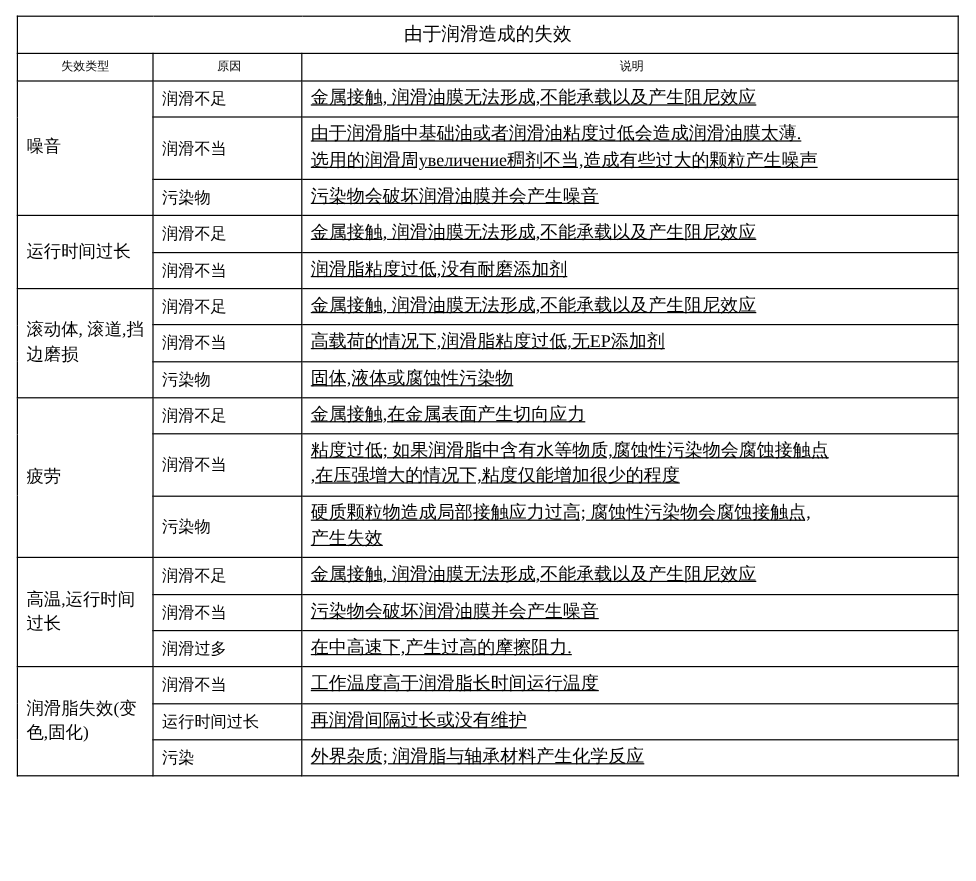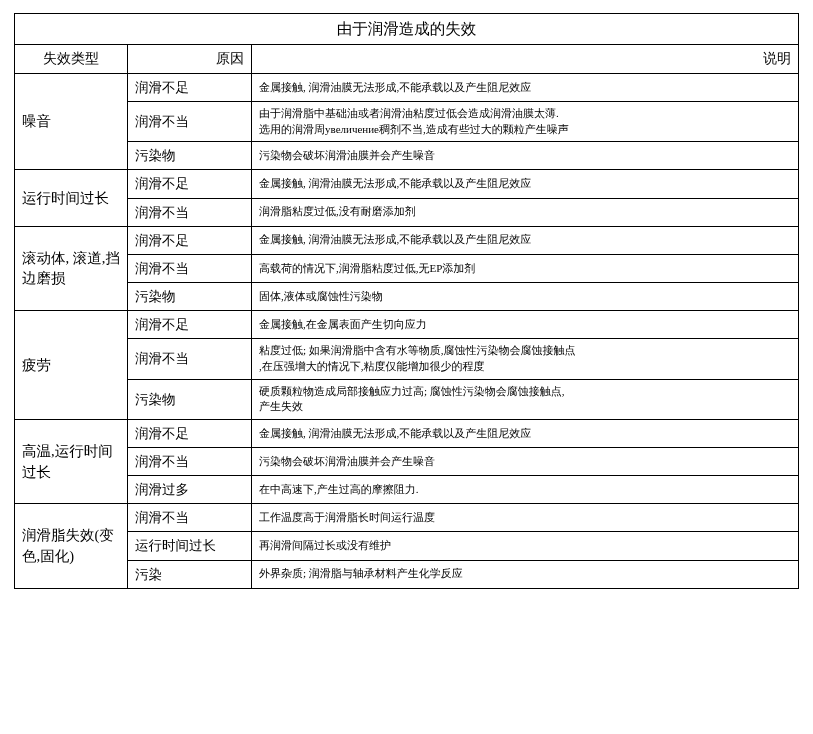--- a/index.html
+++ b/index.html
@@ -34,40 +34,41 @@
     vertical-align: middle;
     line-height: 1.42;
   }
   td.title-cell {
     text-align: center;
     font-size: 15.5px;
     padding: 7px 0 8px 0;
   }
   td.col-head {
     text-align: center;
-    font-size: 14px;
+    font-size: 10px;
     padding: 7px 0;
   }
   td.col-head.left-pad {
-    text-align: right;
+    text-align: center;
     padding-left: 10px;
   }
   td.type-cell {
     text-align: left;
     font-size: 14.5px;
     padding: 4px 4px;
   }
   td.cause-cell {
     font-size: 13.5px;
     padding-left: 10px;
   }
   td.desc-cell {
-    font-size: 11px;
+    font-size: 15px;
     padding-left: 10px;
     padding-right: 6px;
+    text-decoration: underline;
   }
   .desc-line { display: block; }
   .col-a { width: 113px; }
   .col-b { width: 124px; }
   .col-c { width: 547px; }
 </style>
 </head>
 <body>
 
 <div class="page">

